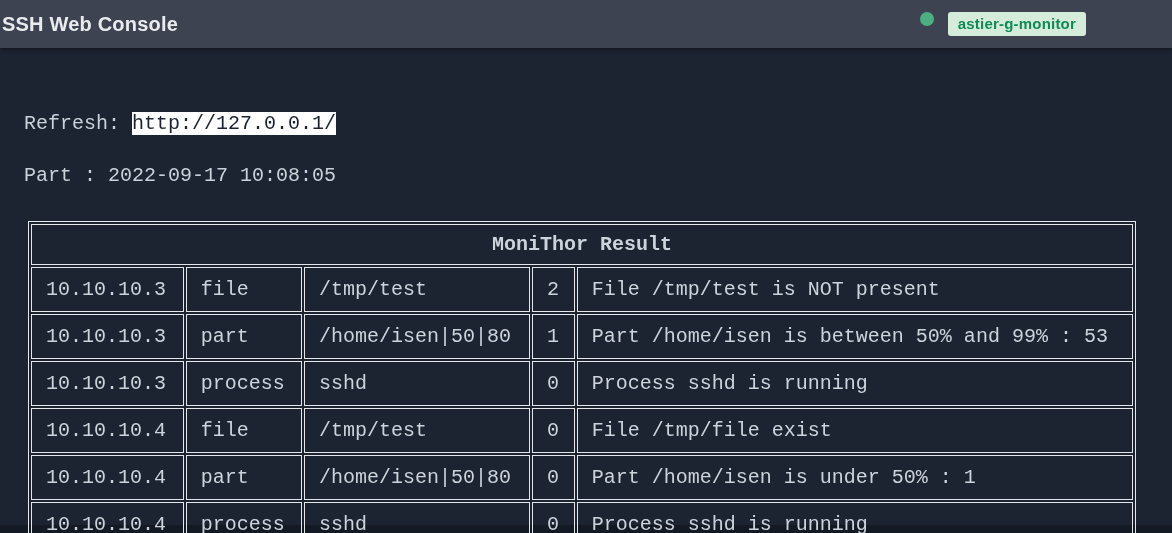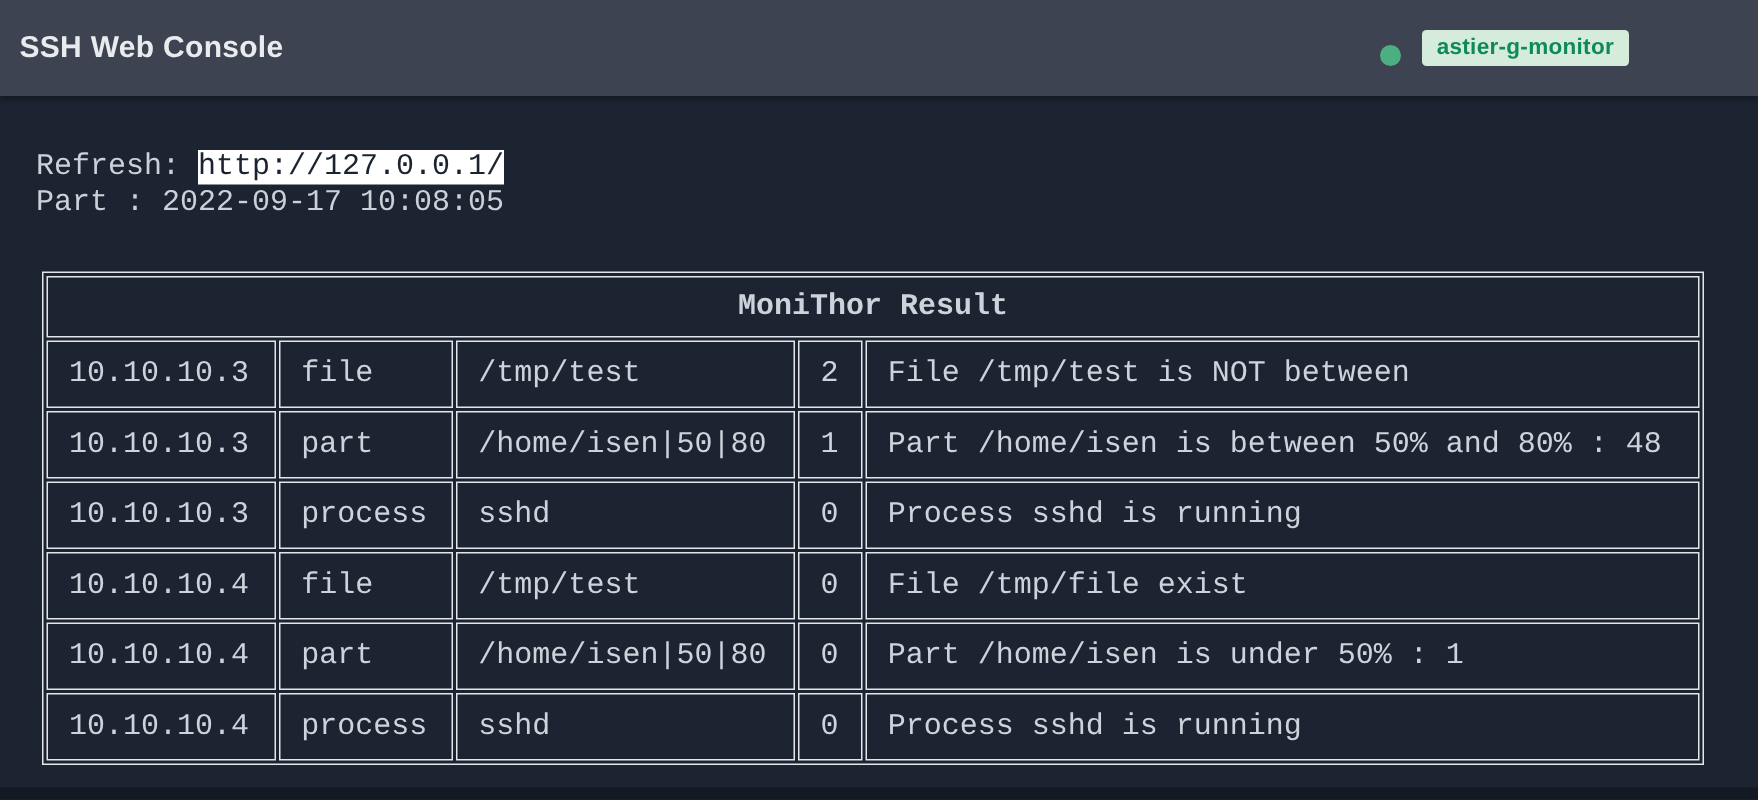--- a/index.html
+++ b/index.html
@@ -3,35 +3,35 @@
 <meta charset="utf-8">
 <style>
   * { margin: 0; padding: 0; box-sizing: border-box; }
   html, body { width: 1172px; height: 533px; overflow: hidden; }
   body { background: #141a24; font-family: "Liberation Sans", sans-serif; }
 
   .app { background: #1c2431; height: 525px; }
 
   
   .topbar {
-    height: 64px;
+    height: 48px;
     background: #3d4351;
     display: flex;
     align-items: center;
     justify-content: space-between;
-    padding: 0 86px 0 13px;
+    padding: 0 86px 0 2px;
     box-shadow: 0 2px 4px rgba(0,0,0,0.35);
   }
   .topbar-title {
     color: #e9ebee;
     font-size: 20px;
     font-weight: bold;
     letter-spacing: 0.2px;
   }
-  .topbar-status { display: flex; align-items: flex-end; gap: 14px; }
+  .topbar-status { display: flex; align-items: flex-start; gap: 14px; }
   .status-dot {
     width: 14px; height: 14px; border-radius: 50%;
     background: #4caf82;
   }
   .status-badge {
     background: #d6ecdb;
     color: #0f8a57;
     font-size: 15px;
     font-weight: bold;
     padding: 3px 10px 4px 10px;
@@ -39,21 +39,21 @@
     letter-spacing: 0.2px;
   }
 
   
   .content {
     padding: 36px 36px 0 24px;
     font-family: "Liberation Mono", "DejaVu Sans Mono", monospace;
     font-size: 20px;
     color: #c9d1d9;
   }
-  .info-line { line-height: 24px; white-space: pre; }
+  .info-line { line-height: 24px; white-space: pre; margin-top: 28px; }
   .refresh-link {
     background: #ffffff;
     color: #1b2330;
     text-decoration: none;
   }
 
   
   table.result {
     margin: 33px 0 0 4px;
     width: 1108px;
@@ -103,28 +103,28 @@
         <tr>
           <th colspan="5">MoniThor Result</th>
         </tr>
       </thead>
       <tbody id="result-body">
           <tr>
             <td>10.10.10.3</td>
             <td>file</td>
             <td>/tmp/test</td>
             <td>2</td>
-            <td>File /tmp/test is NOT between</td>
+            <td>File /tmp/test is NOT present</td>
           </tr>
           <tr>
             <td>10.10.10.3</td>
             <td>part</td>
             <td>/home/isen|50|80</td>
             <td>1</td>
-            <td>Part /home/isen is between 50% and 80% : 48</td>
+            <td>Part /home/isen is between 50% and 99% : 53</td>
           </tr>
           <tr>
             <td>10.10.10.3</td>
             <td>process</td>
             <td>sshd</td>
             <td>0</td>
             <td>Process sshd is running</td>
           </tr>
           <tr>
             <td>10.10.10.4</td>

